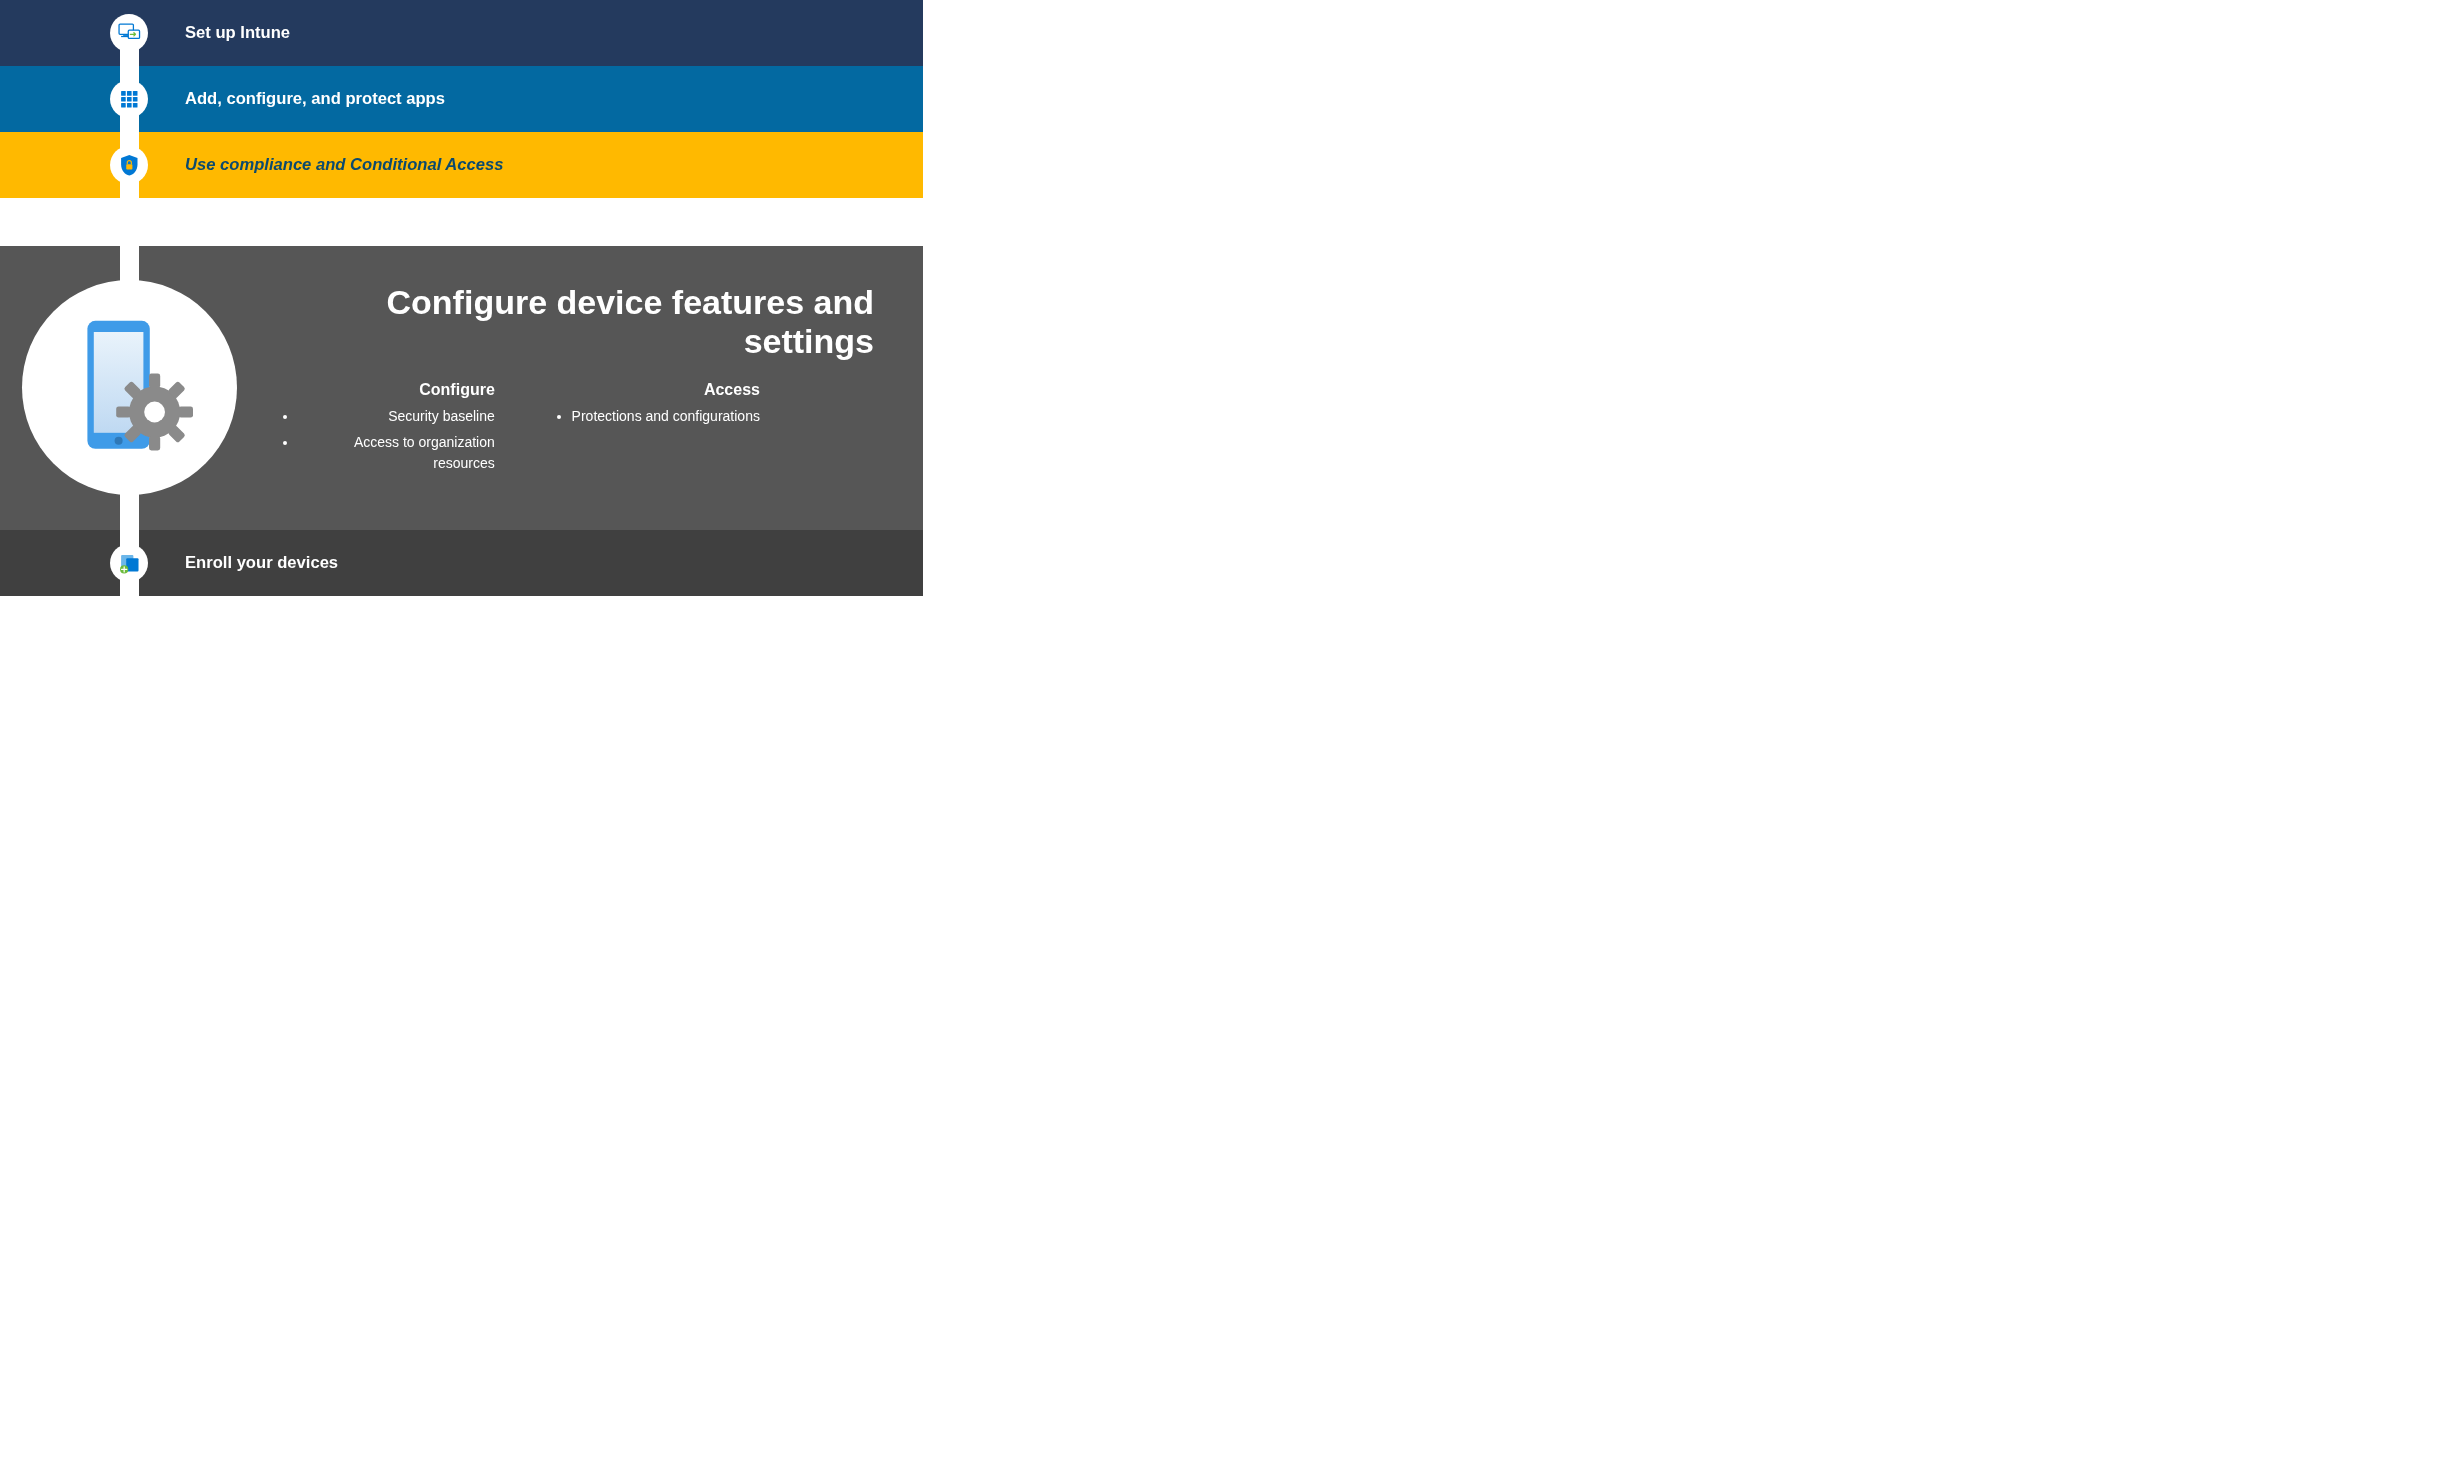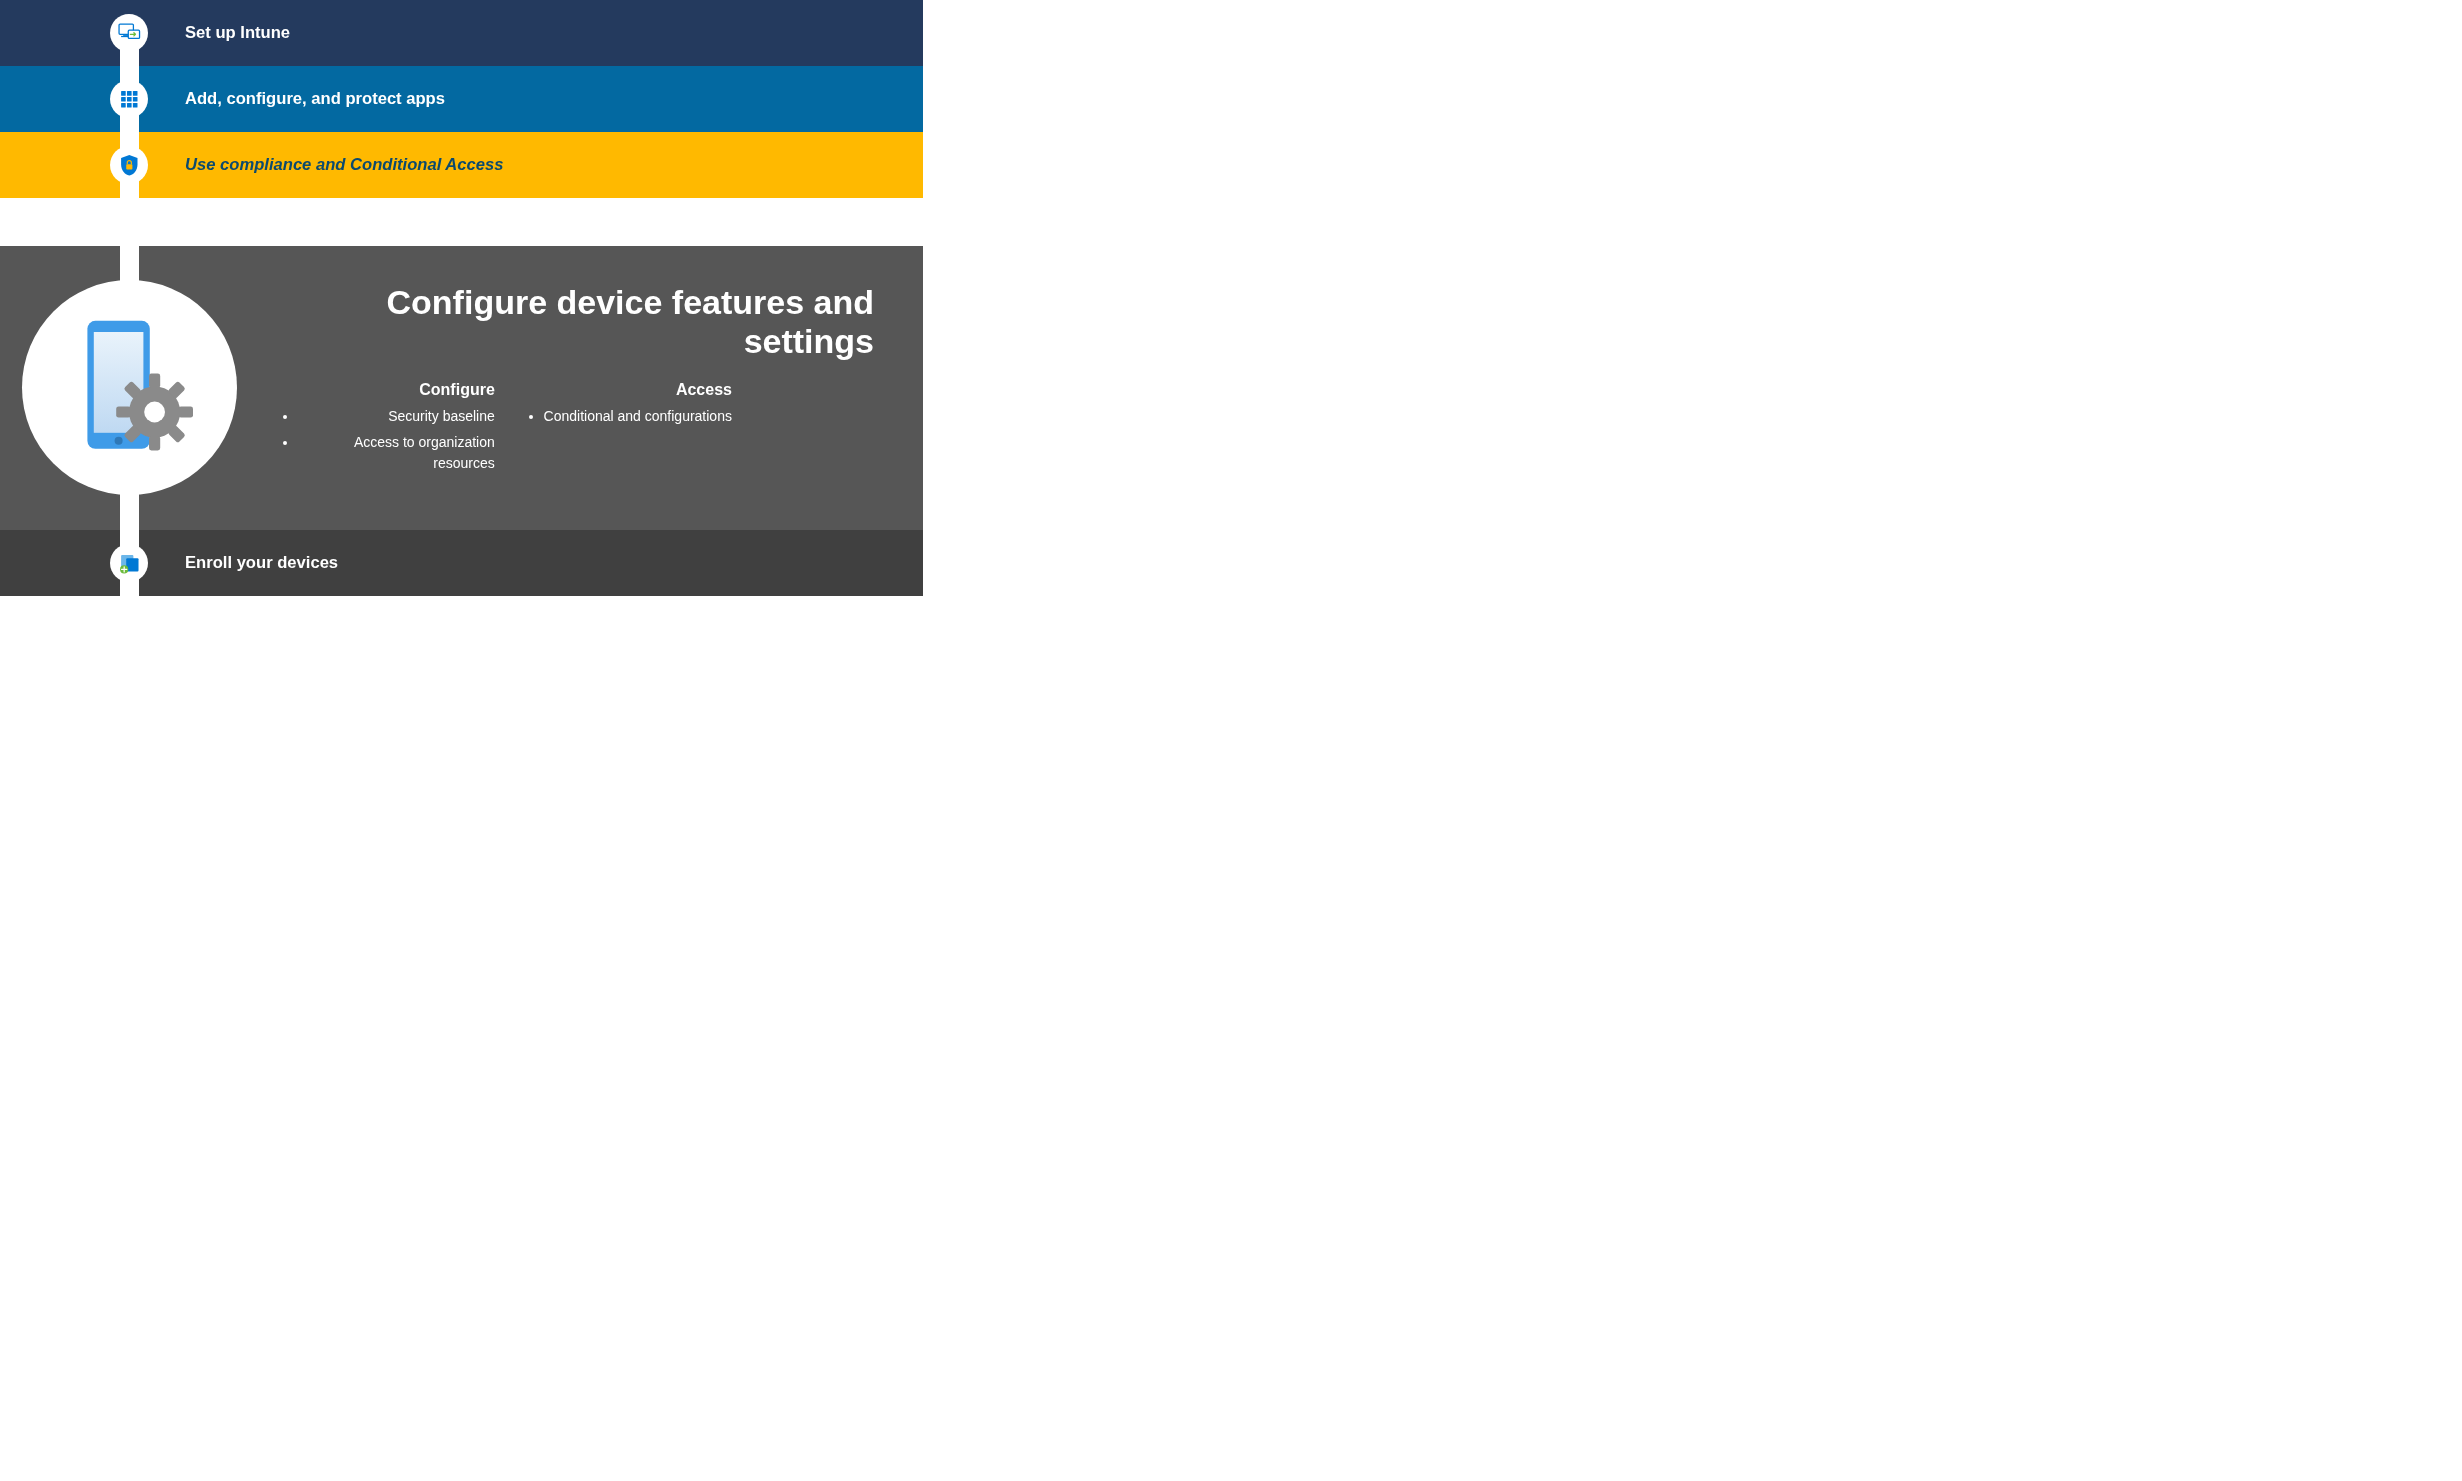--- a/index.html
+++ b/index.html
@@ -61,21 +61,21 @@
     color: #fff;
   }
   .big-title {
     font-size: 34px;
     font-weight: 600;
     line-height: 1.15;
     margin-bottom: 19.7px;
   }
   .columns {
     display: flex;
-    gap: 34px;
+    gap: 62px;
   }
   .col h3 {
     font-size: 16px;
     font-weight: 600;
     margin-bottom: 7.4px;
   }
   .col ul {
     list-style: disc;
     padding-left: 14.8px;
     font-size: 14px;
@@ -176,21 +176,21 @@
       <div class="col">
         <h3>Configure</h3>
         <ul>
           <li>Security baseline</li>
           <li>Access to organization resources</li>
         </ul>
       </div>
       <div class="col">
         <h3>Access</h3>
         <ul>
-          <li>Conditional and configurations</li>
+          <li>Protections and configurations</li>
         </ul>
       </div>
     </div>
   </div>
 </div>
 
 <div class="band small band5">
   <div class="node small" style="left:110px; top:14px;">
     <svg viewBox="0 0 48 48">
       <rect x="8" y="8" width="24" height="26" rx="2" fill="#6CB6E9"></rect>

